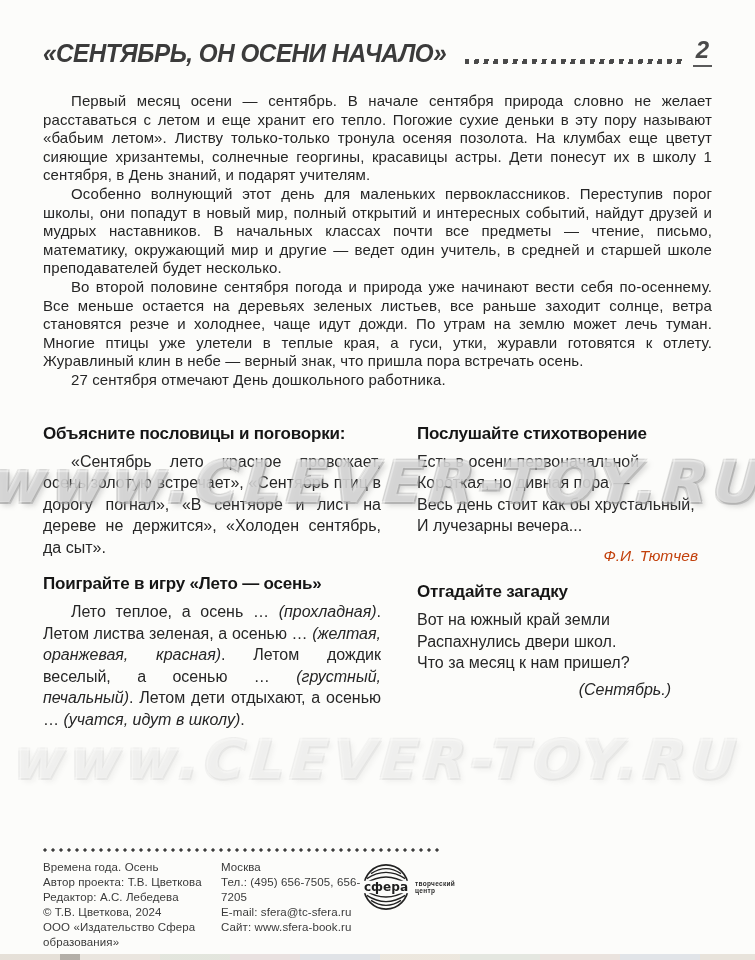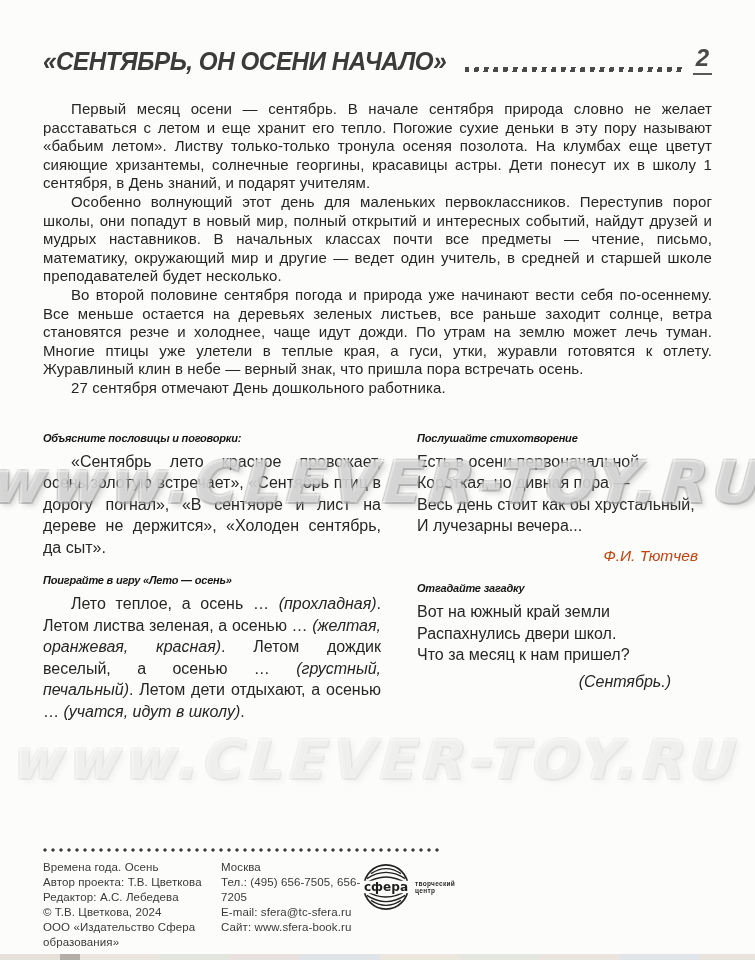--- a/index.html
+++ b/index.html
@@ -1,21 +1,21 @@
 <!DOCTYPE html>
 <html><head>
 <meta charset="utf-8">
 <style>
   html,body { margin:0; padding:0; background:#e8e8e6; }
   .page {
     position:relative; width:755px; height:960px; margin:0 auto;
     background:#fcfcfa; overflow:hidden;
     font-family:"Liberation Sans", sans-serif; color:#262626;
   }
-  .content { position:absolute; left:43px; top:44px; width:669px; }
+  .content { position:absolute; left:43px; top:36px; width:669px; }
 
   
   .hdr { display:flex; align-items:flex-end; margin-bottom:24px; }
   .hdr-title {
     font-size:25px; font-weight:bold; font-style:italic; color:#3b3b3b;
     letter-spacing:-0.5px; white-space:nowrap; transform:scaleX(.97); transform-origin:left bottom;
   }
   .hdr-dots {
     flex:1; height:5px; margin:0 10px 4px 6px;
     background-image:repeating-linear-gradient(100deg,#4a4a4a 0 4.5px,transparent 4.5px 9.5px);
@@ -30,21 +30,21 @@
     margin:0; font-size:15px; line-height:18.6px; text-align:justify;
     text-indent:28px; letter-spacing:0.1px;
   }
 
   
   .cols { display:flex; gap:36px; margin-top:34px; }
   .col-l { width:338px; }
   .col-r { flex:1; }
   .sec { margin-bottom:16px; }
   .sec-h {
-    font-size:11px; font-weight:bold; font-style:italic; color:#161616;
+    font-size:17px; font-weight:bold; color:#161616;
     margin:0 0 7px 0; letter-spacing:-0.2px;
   }
   .sec-body { font-size:16px; line-height:21.5px; }
   .sec-body.just { text-align:justify; text-indent:28px; }
   .poem-line { white-space:nowrap; }
   .poem-author {
     font-style:italic; text-align:right; margin-top:8px; padding-right:14px;
     font-size:15.5px; color:#c2410c;
   }
   .riddle-answer {

